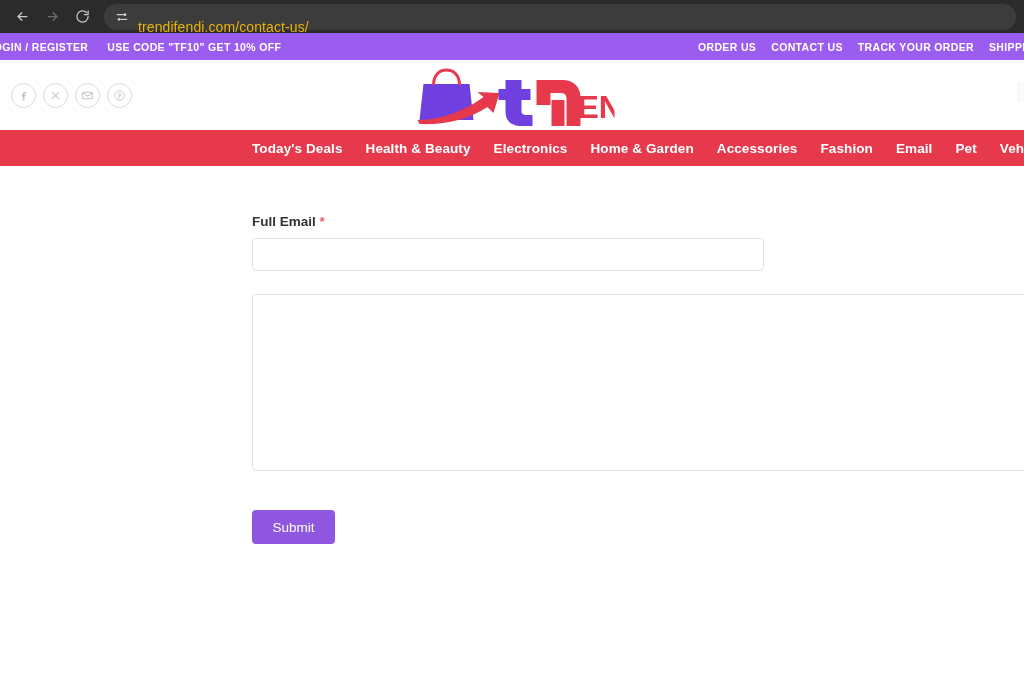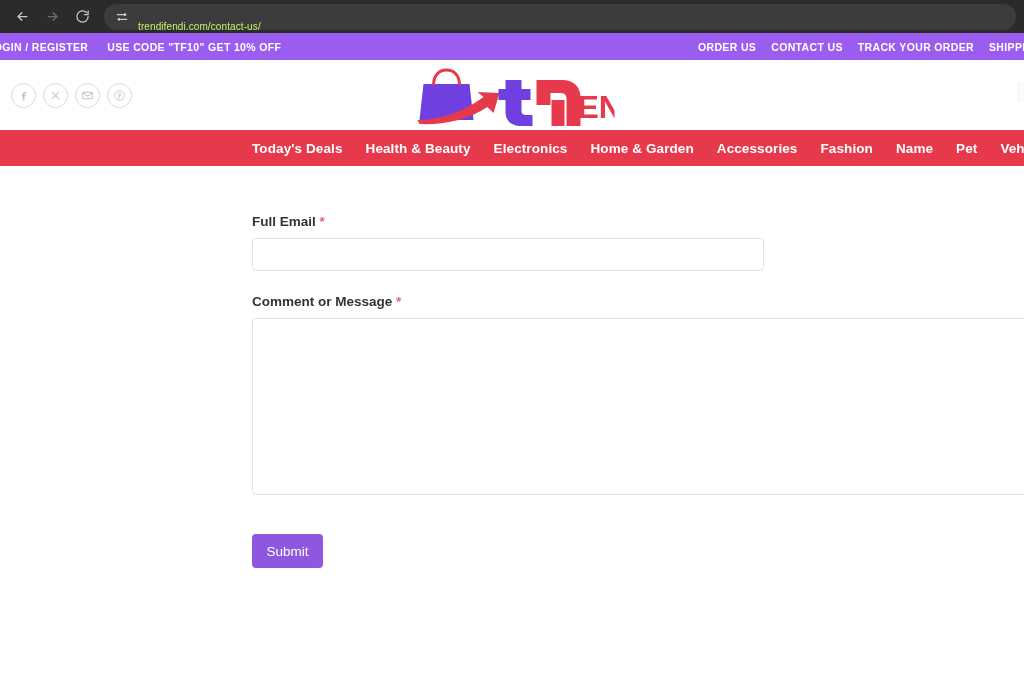--- a/index.html
+++ b/index.html
@@ -40,22 +40,22 @@
     align-items: center;
     padding: 0 10px;
     gap: 9px;
   }
   .omnibox-icon {
     width: 15px; height: 15px;
     flex: 0 0 auto;
     display: flex; align-items: center; justify-content: center;
   }
   .omnibox-url {
-    color: #bef264;
-    font-size: 10px;
+    color: #eab308;
+    font-size: 14px;
     letter-spacing: .1px;
     white-space: nowrap;
     margin-top: 20px;
   }
 
   
   .topbar {
     height: 27px;
     background: #9b5cf0;
     display: flex;
@@ -178,21 +178,21 @@
     background: #ffffff;
     font-family: "Liberation Sans", sans-serif;
     font-size: 13px;
     color: #333;
     padding: 8px 10px;
     outline: none;
     resize: none;
   }
   .submit-btn {
     margin-top: 16px;
-    width: 71px;
+    width: 83px;
     height: 34px;
     background: #8f57e0;
     border: none;
     border-radius: 4px;
     color: #ffffff;
     font-family: "Liberation Sans", sans-serif;
     font-size: 13.5px;
     font-weight: 400;
     cursor: pointer;
   }
@@ -292,39 +292,35 @@
   <div class="edge-sliver"></div>
 </div>
 
 <div class="mainnav">
   <a href="#">Today's Deals</a>
   <a href="#">Health &amp; Beauty</a>
   <a href="#">Electronics</a>
   <a href="#">Home &amp; Garden</a>
   <a href="#">Accessories</a>
   <a href="#">Fashion</a>
-  <a href="#">Name</a>
+  <a href="#">Email</a>
   <a href="#">Pet</a>
   <a href="#">Vehicles</a>
 
 </div>
 
 <div class="content">
 
   <div class="field">
     <label class="field-label">
       <span>Full Email</span>
       <span class="req">*</span>
     </label>
     <input class="text-input" type="text" value="" placeholder="" style="">
   </div>
 
 
   <div class="field">
-    <label class="field-label">
-      <span>Comment or Message</span>
-      <span class="req">*</span>
-    </label>
     <textarea class="textarea-input" placeholder="" style=""></textarea>
   </div>
 
   <button class="submit-btn">Submit</button>
 </div>
 
 </body></html>

